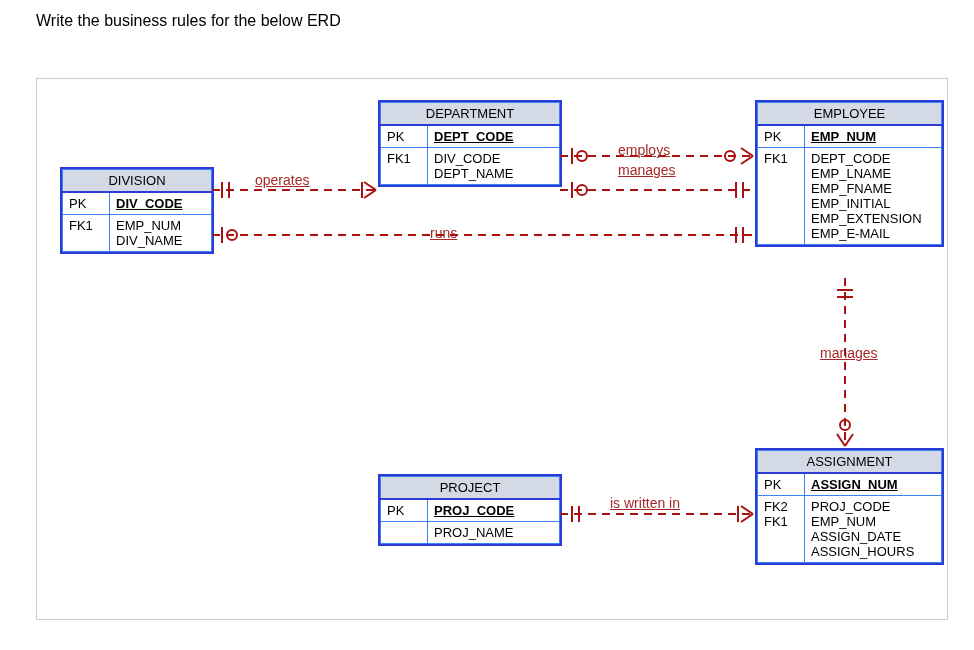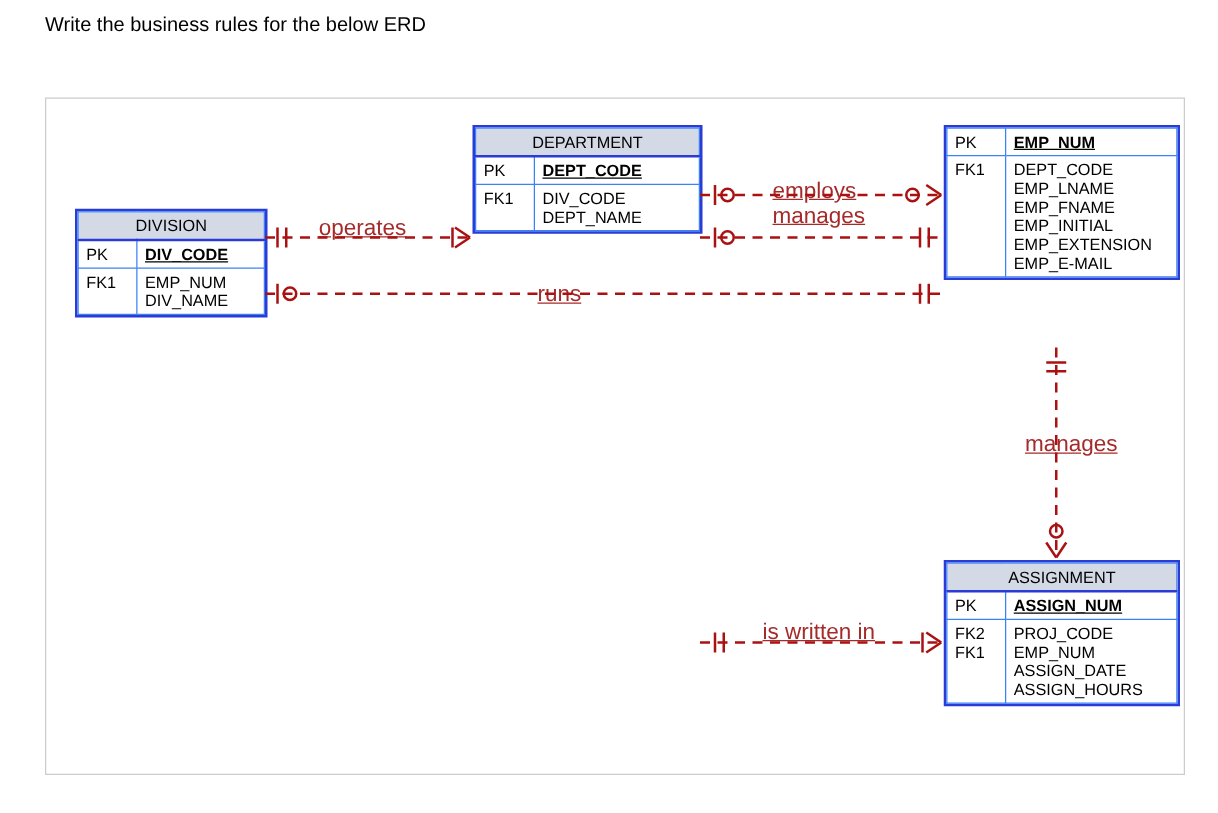--- a/index.html
+++ b/index.html
@@ -6,21 +6,21 @@
   .page{position:relative;width:924px;height:650px}
   .title{position:absolute;left:36px;top:12px;font-size:16px}
   .frame{position:absolute;left:36px;top:78px;width:910px;height:540px;border:1px solid #ccc}
   .entity{position:absolute;border:2px solid #2a3bd6;background:#fff}
   .entity table{border-collapse:collapse;width:100%}
   .entity .hdr{background:#d4d9e6;text-align:center;font-weight:normal;border-bottom:2px solid #2a3bd6}
   .entity td{border:1px solid #3b82f6;padding:3px 6px;font-size:13px;vertical-align:top;white-space:nowrap}
   .entity td.k{width:34px}
   .entity td.u{text-decoration:underline}
   .entity td.b{font-weight:bold}
-  .rel-label{position:absolute;color:#a52a2a;text-decoration:underline;font-size:18px}
+  .rel-label{position:absolute;color:#a52a2a;text-decoration:underline;font-size:14px}
   svg.wires{position:absolute;left:0;top:0;width:974px;height:650px;pointer-events:none}
   svg .line{stroke:#a11;stroke-width:2;stroke-dasharray:8 6;fill:none}
   svg .notation{stroke:#a11;stroke-width:2;fill:none}
 </style>
 </head>
 <body>
 
 <div class="page">
 
   <div class="title">Write the business rules for the below ERD</div>
@@ -64,39 +64,59 @@
           <span>DEPT_NAME</span>
         </td>
       </tr>
     </tbody>
       </table>
   </div>
 
   <div class="entity" style="left:755px;top:100px;width:185px">
     <table>
       <tbody>
+          <tr>
+            <td class="hdr" colspan="2">EMPLOYEE</td>
+          </tr>
       <tr>
         <td class="k">PK</td>
         <td class="u b">EMP_NUM</td>
       </tr>
       <tr>
         <td class="k">FK1</td>
         <td>
           <span>DEPT_CODE</span><br>
           <span class="b">EMP_LNAME</span><br>
           <span class="b">EMP_FNAME</span><br>
           <span>EMP_INITIAL</span><br>
           <span>EMP_EXTENSION</span><br>
           <span>EMP_E-MAIL</span>
         </td>
       </tr>
     </tbody>
       </table>
   </div>
 
+  <div class="entity" style="left:378px;top:474px;width:180px">
+    <table>
+      <tbody>
+          <tr>
+            <td class="hdr" colspan="2">PROJECT</td>
+          </tr>
+      <tr>
+        <td class="k">PK</td>
+        <td class="u b">PROJ_CODE</td>
+      </tr>
+      <tr>
+        <td class="k"></td>
+        <td>PROJ_NAME</td>
+      </tr>
+    </tbody>
+      </table>
+  </div>
 
   <div class="entity" style="left:755px;top:448px;width:185px">
     <table>
       <tbody>
           <tr>
             <td class="hdr" colspan="2">ASSIGNMENT</td>
           </tr>
       <tr>
         <td class="k">PK</td>
         <td class="u b">ASSIGN_NUM</td>

